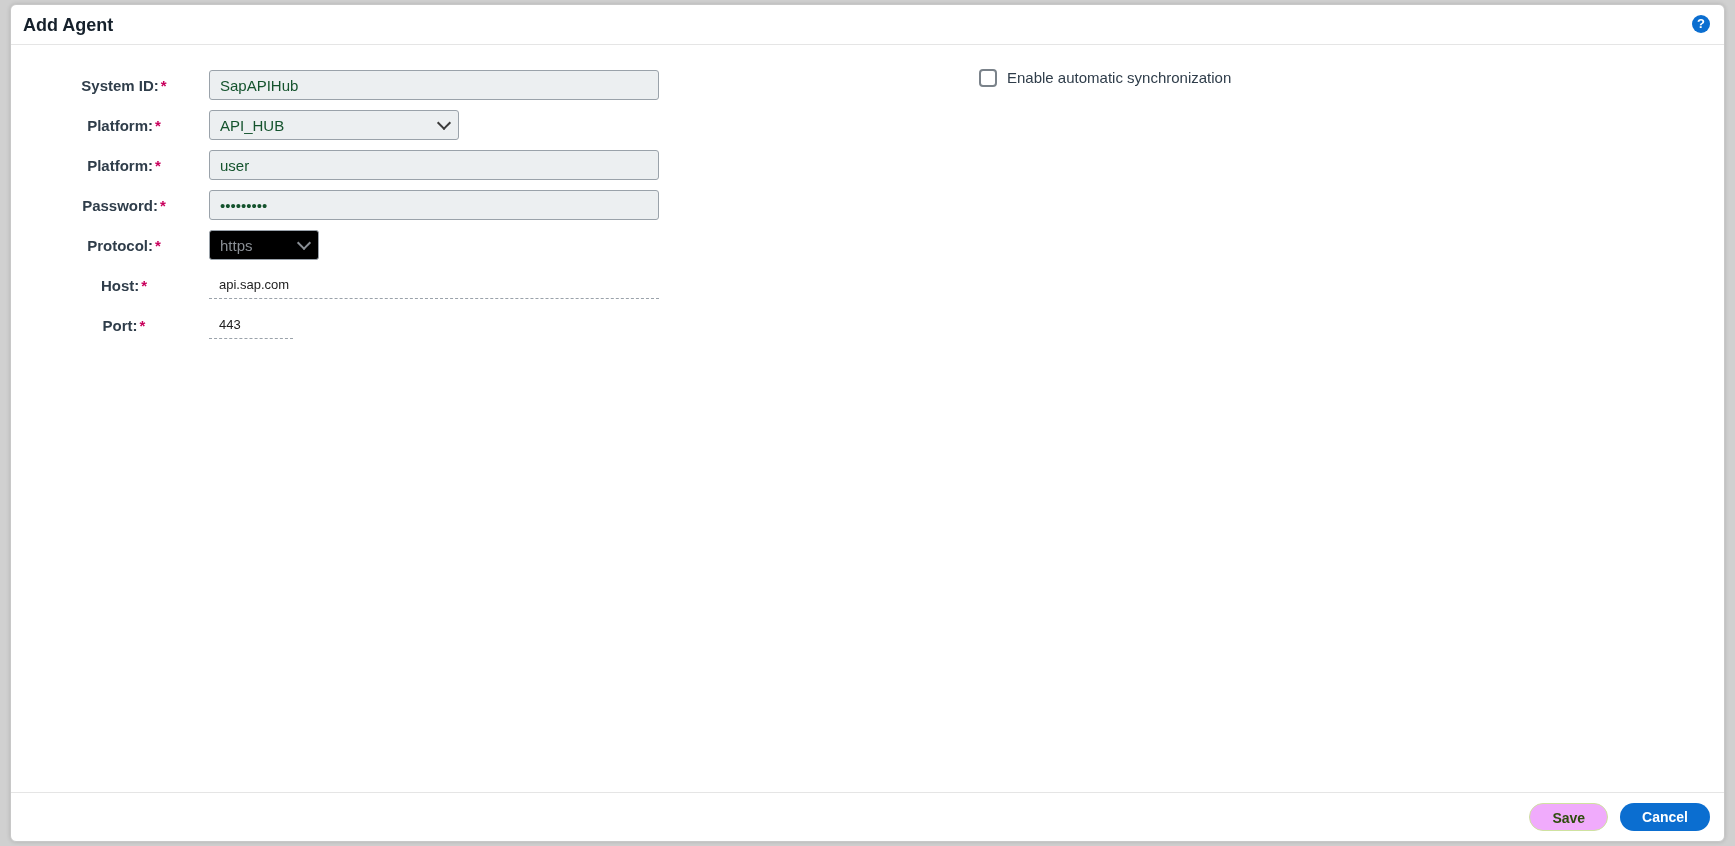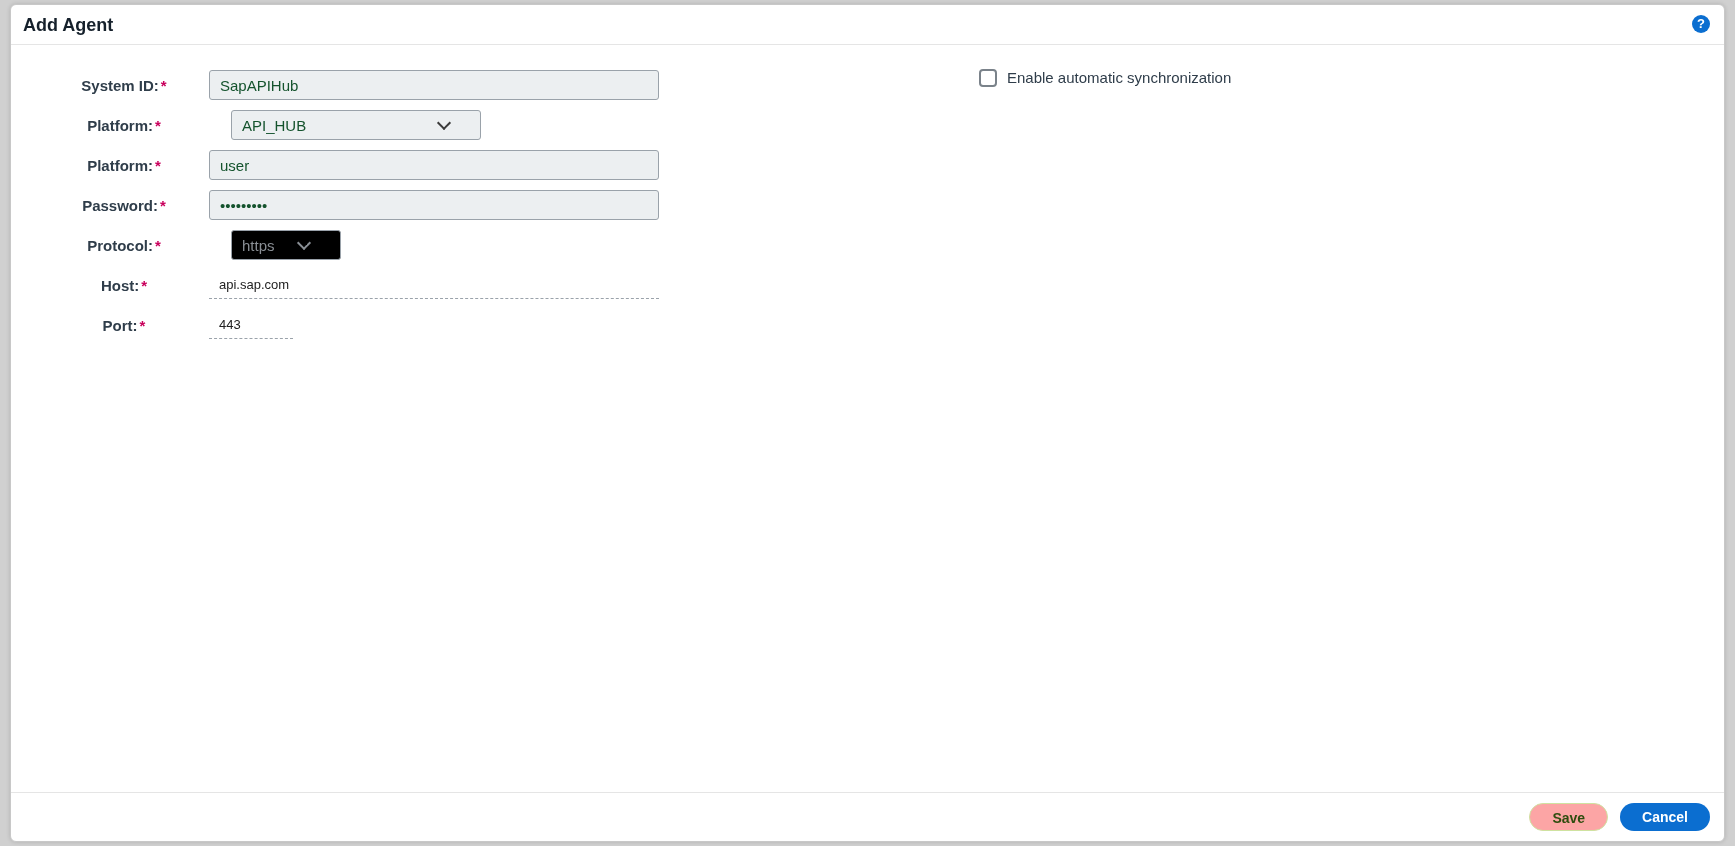--- a/index.html
+++ b/index.html
@@ -96,21 +96,21 @@
       padding: 0 10px;
       font-size: 15px;
       color: #14532d;
       outline: none;
     }
     .select-wrap {
       position: relative;
       width: 250px;
     }
     .select-wrap.small { width: 110px; }
-    .select-wrap .ctrl-box { padding-right: 28px; appearance: none; margin-left: 22px; -webkit-appearance: none; }
+    .select-wrap .ctrl-box { padding-right: 28px; appearance: none; -webkit-appearance: none; }
     .select-wrap.small .ctrl-box { color: #8a8f95; background:#000000; }
     .chev {
       position: absolute;
       right: 10px;
       top: 50%;
       width: 10px; height: 10px;
       transform: translateY(-70%) rotate(45deg);
       border-right: 2px solid #3a3a3a;
       border-bottom: 2px solid #3a3a3a;
       pointer-events: none;
@@ -156,21 +156,21 @@
       height: 28px;
       padding: 0 22px;
       border-radius: 14px;
       font-size: 14px;
       font-weight: 600;
       border: none;
       cursor: pointer;
       line-height: 28px;
     }
     .btn-save {
-      background: #fca5a5;
+      background: #f0abfc;
       color: #2e4d0e;
       border: 1px solid #cfe2a0;
     }
     .btn-cancel {
       background: #0b6ed0;
       color: #fff;
     }
   </style>
 </head>
 <body>

